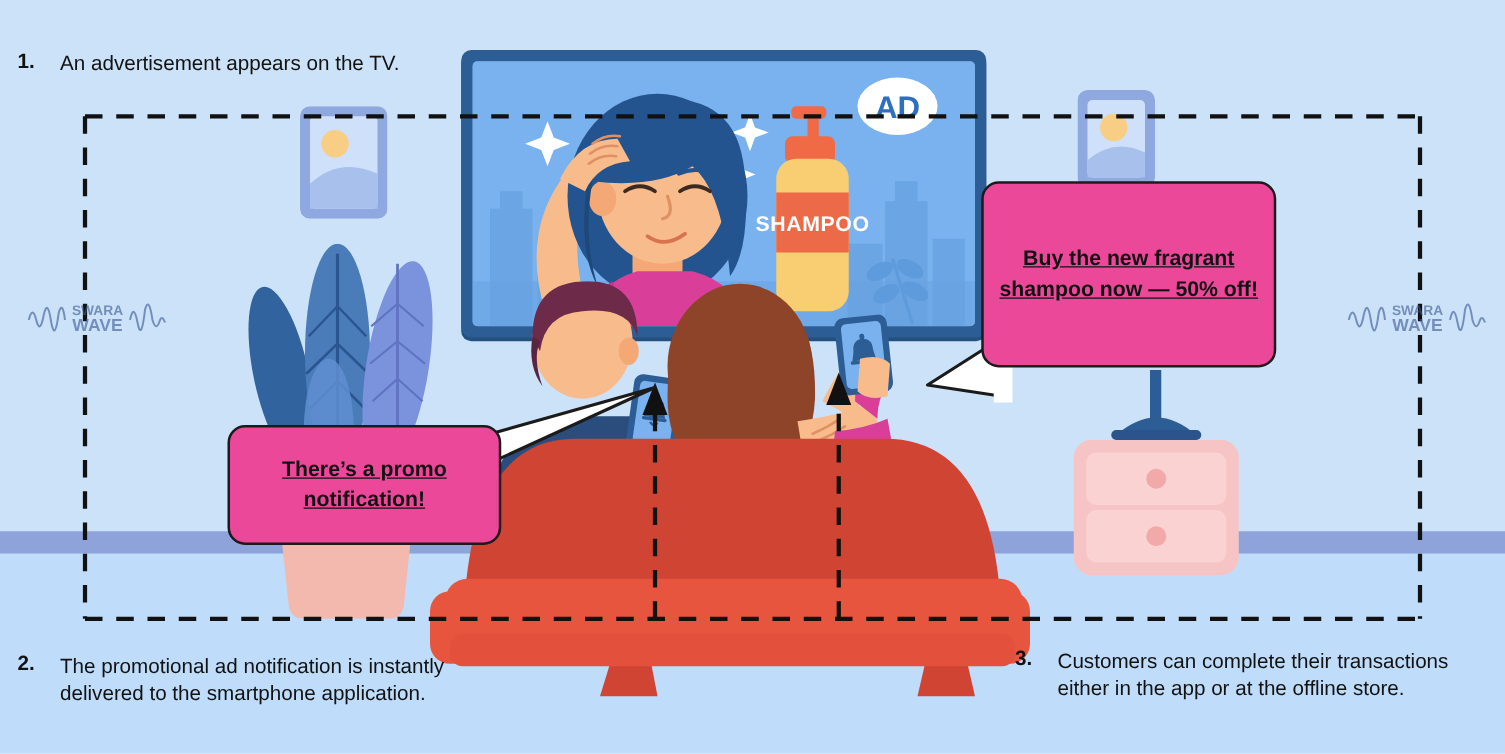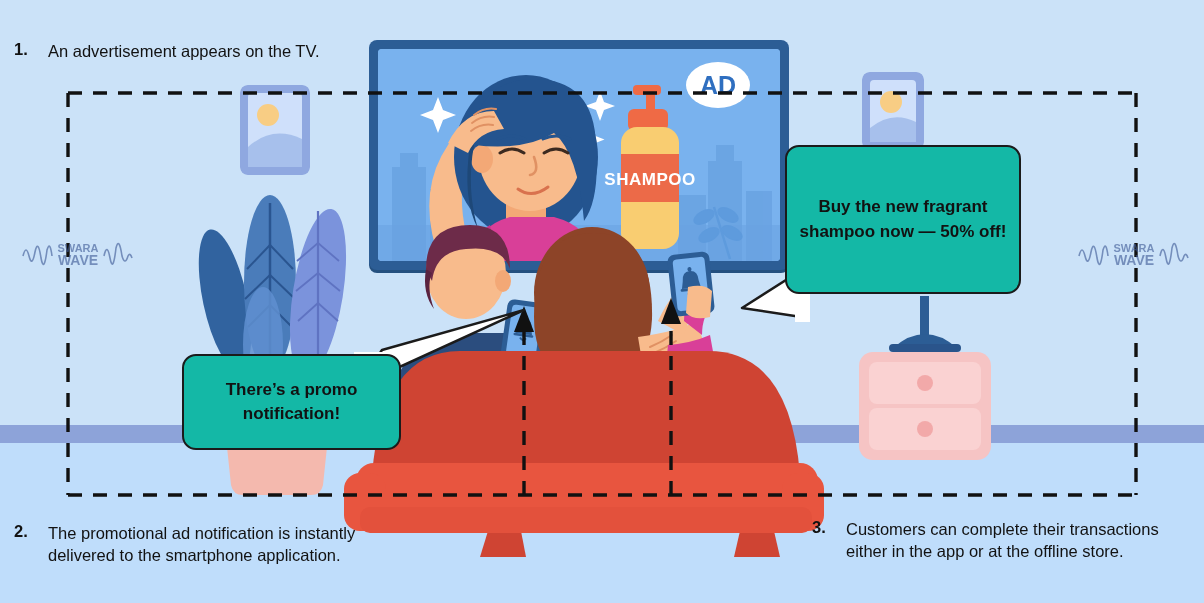--- a/index.html
+++ b/index.html
@@ -37,25 +37,25 @@
   #cap3{left:812px;top:518px;width:370px;}
 
   
   .tv-frame{position:absolute;left:369px;top:40px;width:420px;height:230px;
     background:#2c5d95;border-radius:8px;box-shadow:0 3px 0 #24507f;}
   .tv-inner{position:absolute;left:9px;top:9px;width:402px;height:212px;
     background:#79b2ee;border-radius:4px;overflow:hidden;}
   .tv-stand{position:absolute;left:560px;top:268px;width:38px;height:16px;background:#24507f;border-radius:2px;}
 
   
-  .bubble{position:absolute;background:#14b8a6;border:2.5px solid #1b1b1b;border-radius:14px;
+  .bubble{position:absolute;background:#ec4899;border:2.5px solid #1b1b1b;border-radius:14px;
     display:flex;align-items:center;justify-content:center;text-align:center;
-    font-weight:bold;color:#121212;z-index:40;}
+    font-weight:bold;color:#121212;z-index:40;text-decoration:underline;}
   #bubble-ad{left:785px;top:145px;width:212px;height:145px;font-size:17px;line-height:1.42;padding:0 10px;}
-  #bubble-phone{left:182px;top:354px;width:195px;height:92px;font-size:17px;line-height:1.42;padding:0 10px;}
+  #bubble-phone{left:182px;top:340px;width:195px;height:92px;font-size:17px;line-height:1.42;padding:0 10px;}
   .tail{position:absolute;z-index:39;}
 
   
   .frame-pic{position:absolute;border-radius:7px;}
   .couch{position:absolute;}
   .nightstand{position:absolute;}
   .plant{position:absolute;}
 
   .layer{position:absolute;left:0;top:0;}
 </style>

